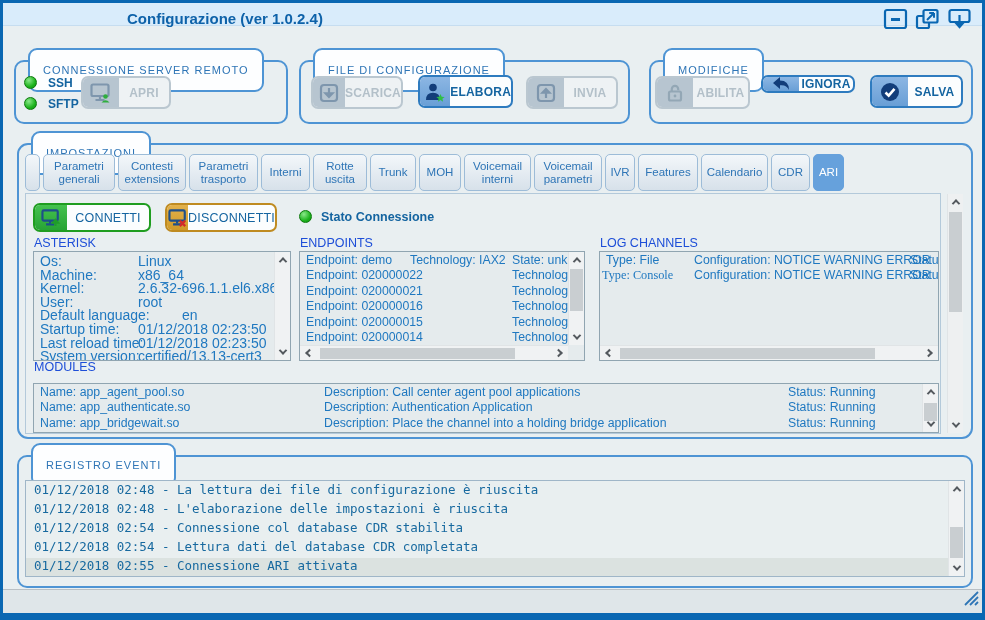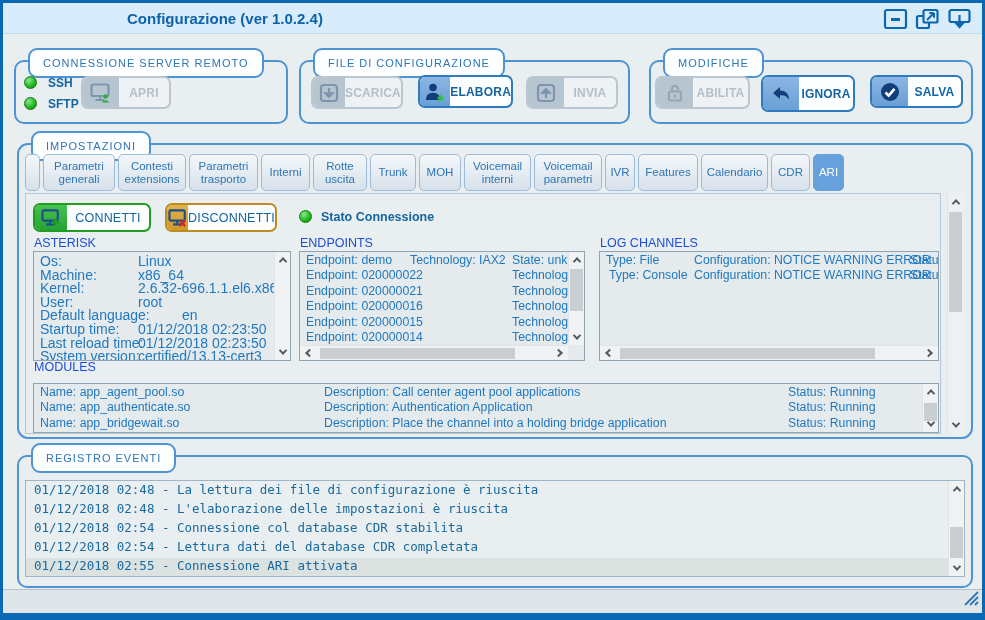--- a/index.html
+++ b/index.html
@@ -5,29 +5,29 @@
   html,body{margin:0;padding:0;background:#fff;}
   *{box-sizing:border-box;}
   .window{
     position:relative;width:985px;height:620px;
     background:#e9eff1;
     border:3px solid #0a67b2;border-bottom-width:7px;
     font-family:"Liberation Sans",sans-serif;
     overflow:hidden;
   }
   
-  .titlebar{position:absolute;left:0;top:0;width:100%;height:31px;background:#d9ecfb;border-bottom:1px solid #c6ddf0;}
+  .titlebar{position:absolute;left:0;top:0;width:100%;height:23px;background:#d9ecfb;border-bottom:1px solid #c6ddf0;}
   .title{position:absolute;left:124px;top:0;line-height:31px;font-size:15px;font-weight:bold;color:#0e62a9;}
   .win-icons{position:absolute;right:10px;top:5px;display:flex;gap:7px;}
   .win-icons .wicon{width:25px;height:22px;cursor:pointer;}
   
   .group{position:absolute;border:2px solid #4e94d4;border-radius:10px;}
   .group-label{
     position:absolute;top:-14px;left:12px;background:#fdfeff;border:2px solid #4e94d4;border-radius:9px;
-    padding:7px 13px;font-size:11px;color:#2e75b6;letter-spacing:1px;white-space:nowrap;line-height:12px;
+    padding:14px 13px;font-size:11px;color:#2e75b6;letter-spacing:1px;white-space:nowrap;line-height:12px;
   }
   
   .btn{position:absolute;display:flex;border:2px solid #2e7bbf;border-radius:7px;overflow:hidden;background:#fbfdfe;cursor:pointer;}
   .btn .iseg{width:36px;display:flex;align-items:center;justify-content:center;background:linear-gradient(#8cb6e3,#699fd6);}
   .btn .lseg{flex:1;display:flex;align-items:center;justify-content:center;font-weight:bold;font-size:12px;color:#1464a0;letter-spacing:.2px;}
   .btn.disabled{border-color:#bac7d0;background:#eef2f4;cursor:default;}
   .btn.disabled .iseg{background:#b7c5d0;}
   .btn.disabled .lseg{color:#b3c0c9;}
   .btn.green{border-color:#1f9d20;}
   .btn.green .iseg{background:linear-gradient(#45c24f,#27a335);}
@@ -156,21 +156,21 @@
     <div class="btn disabled" style="left:4px;top:14px;width:95px;height:33px;">
       <div class="iseg">
         <svg viewBox="0 0 20 20" width="20" height="20">
             <rect x="4" y="8.5" width="12" height="9" rx="1.5" fill="none" stroke="#93a7b5" stroke-width="2.2"></rect>
             <path d="M6.8 8.5 L6.8 6 A3.2 3.2 0 0 1 13.2 6 L13.2 7.2" fill="none" stroke="#93a7b5" stroke-width="2.2"></path>
             <circle cx="10" cy="13" r="1.4" fill="#93a7b5"></circle>
           </svg>
       </div>
       <div class="lseg">ABILITA</div>
     </div>
-    <div class="btn" style="left:110px;top:13px;width:94px;height:37px;">
+    <div class="btn" style="left:110px;top:13px;width:94px;height:18px;">
       <div class="iseg">
         <svg viewBox="0 0 22 20" width="22" height="20">
             <path d="M3 9 L10 3 L10 6.5 Q19 6.5 19 16 Q16.5 10.5 10 11.3 L10 15 Z" fill="#123d7a"></path>
           </svg>
       </div>
       <div class="lseg">IGNORA</div>
     </div>
     <div class="btn" style="left:219px;top:13px;width:93px;height:33px;">
       <div class="iseg">
         <svg viewBox="0 0 20 20" width="20" height="20">
@@ -356,21 +356,21 @@
 
       <div class="sec-label" style="left:574px;top:42px;">LOG CHANNELS</div>
       <div class="lbox" style="left:573px;top:57px;width:340px;height:110px;">
         <div class="lbody" style="bottom:15px;">
             <div class="lrow">
               <span style="left: 6px;">Type: File</span>
               <span style="left: 94px;">Configuration: NOTICE WARNING ERROR</span>
               <span style="left: 310px;">Status:</span>
             </div>
             <div class="lrow">
-              <span style="left: 9px;">Type: Console</span>
+              <span style="left: 2px; font-family: Liberation Serif, serif;">Type: Console</span>
               <span style="left: 94px;">Configuration: NOTICE WARNING ERROR</span>
               <span style="left: 310px;">Status:</span>
             </div>
           </div>
         <div class="sb h" style="left:0;right:0;bottom:0;">
           <div class="sa" style="left:0;top:-1px;">
               <div class="chev left"></div>
             </div>
           <div class="sth" style="top:2px;bottom:1px;left:20px;width:255px;"></div>
           <div class="sa" style="right:0;top:-1px;">

